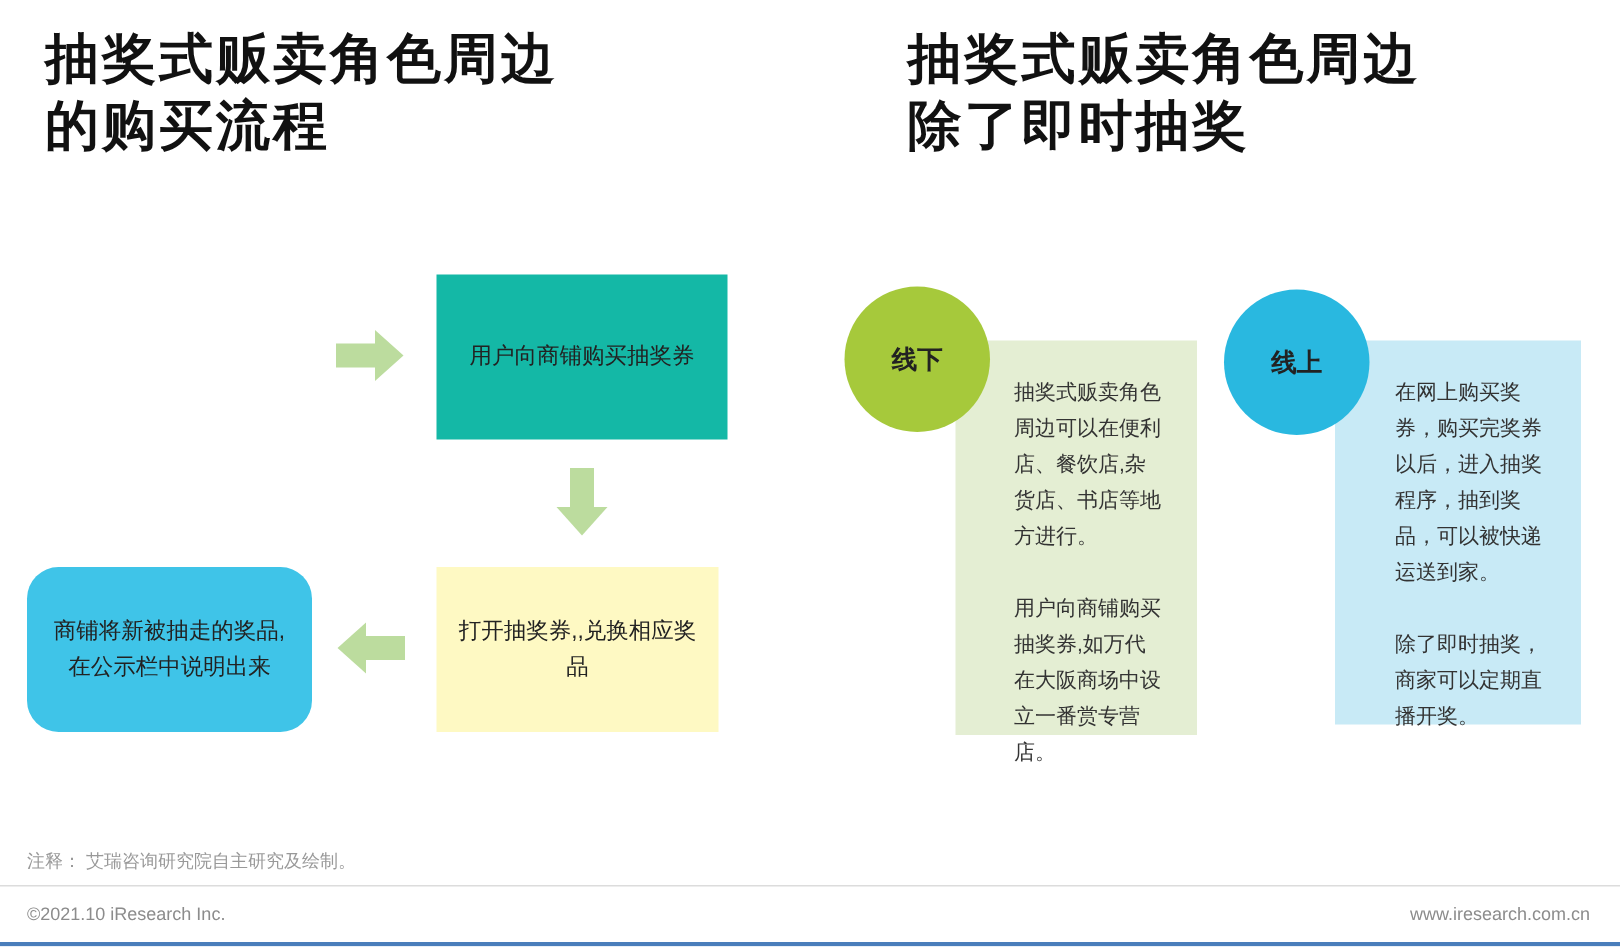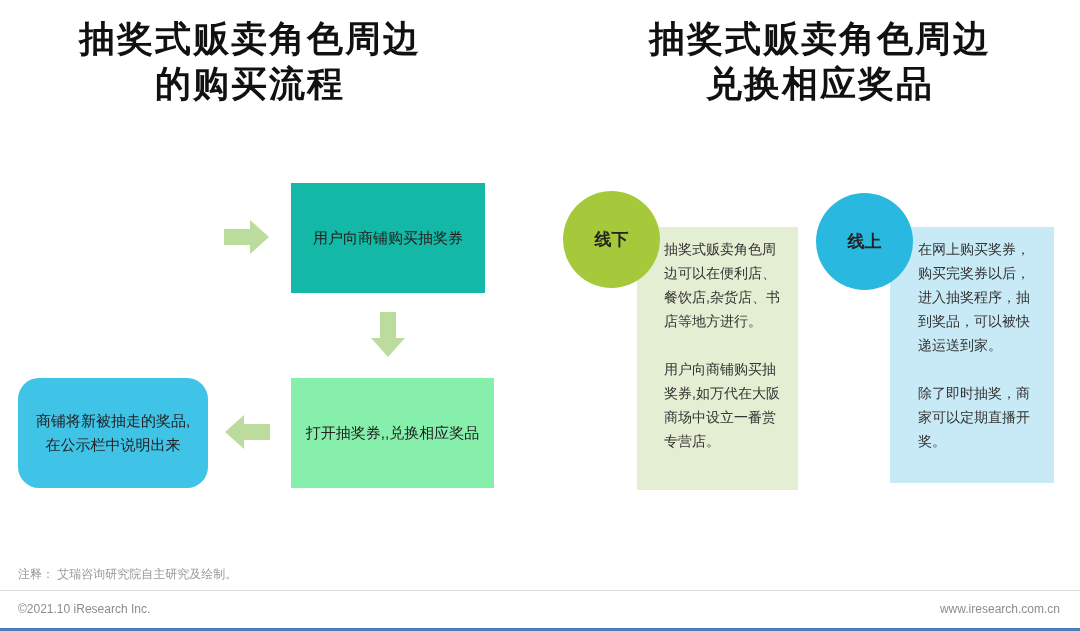--- a/index.html
+++ b/index.html
@@ -4,36 +4,36 @@
 <style>
   html, body { margin: 0; padding: 0; background: #ffffff; }
   body { font-family: "Liberation Sans", "DejaVu Sans", sans-serif; }
   #stage {
     position: relative; width: 1080px; height: 631px;
     background: #ffffff; overflow: hidden; margin: 0 auto;
   }
 
   
   .title {
-    position: absolute; text-align: center; font-weight: 700;
+    position: absolute; text-align: left; font-weight: 700;
     font-size: 36px; line-height: 45px; letter-spacing: 2px; color: #111;
   }
   #title-left  { left: 30px;  top: 16px; width: 440px; }
   #title-right { left: 605px; top: 16px; width: 430px; }
 
   
   .step {
     position: absolute; box-sizing: border-box;
     display: flex; align-items: center; justify-content: center;
     text-align: center; font-size: 15px; line-height: 24px;
     color: #222; padding: 8px 12px;
   }
   #step-1 { left: 18px;  top: 183px; width: 190px; height: 110px; background: #a6c62f; }
   #step-2 { left: 291px; top: 183px; width: 194px; height: 110px; background: #14b8a6; }
-  #step-3 { left: 291px; top: 378px; width: 203px; height: 110px; background: #86efac; }
+  #step-3 { left: 291px; top: 378px; width: 188px; height: 110px; background: #fef9c3; }
   #step-4 { left: 18px;  top: 378px; width: 190px; height: 110px; background: #3fc4e8; border-radius: 21px; }
 
   
   .arrow { position: absolute; width: 46px; height: 34px; }
   .arrow .shaft {
     position: absolute; left: 0; top: 9px; width: 26px; height: 16px;
     background: #bcdc9e;
   }
   .arrow .head {
     position: absolute; left: 26px; top: 0; width: 0; height: 0;
@@ -53,21 +53,21 @@
   #offline-badge { left: 563px; top: 191px; width: 97px; height: 97px; background: #a6c93b; }
   #online-badge  { left: 816px; top: 193px; width: 97px; height: 97px; background: #29b8e0; }
 
   
   .panel {
     position: absolute; box-sizing: border-box; z-index: 1;
     font-size: 14px; line-height: 24px; color: #333;
   }
   #offline-panel { left: 637px; top: 227px; width: 161px; height: 263px; background: #e4eed3; padding: 10px 12px 10px 27px; }
   #online-panel  { left: 890px; top: 227px; width: 164px; height: 256px; background: #c8eaf6; padding: 10px 12px 10px 28px; }
-  .panel p { margin: 0; }
+  .panel p { margin: 12px; }
   .panel p + p { margin-top: 24px; }
 
   
   #footer-note      { position: absolute; left: 18px; top: 566px; font-size: 12px; color: #999; }
   #footer-divider   { position: absolute; left: 0; top: 590px; width: 1080px; height: 1px; background: #dcdcdc; }
   #footer-copyright { position: absolute; left: 18px; top: 602px; font-size: 12px; color: #8c8c8c; text-align: right; }
   #footer-website   { position: absolute; right: 20px; top: 602px; font-size: 12px; color: #8c8c8c; }
   #bottom-bar       { position: absolute; left: 0; bottom: 0; width: 1080px; height: 3px; background: #4a7ebb; }
 </style>
 </head>
@@ -75,21 +75,21 @@
 
 <div id="stage">
 
   <div class="title" id="title-left">
     <div>抽奖式贩卖角色周边</div>
     <div>的购买流程</div>
   </div>
 
   <div class="title" id="title-right">
     <div>抽奖式贩卖角色周边</div>
-    <div>兑换相应奖品</div>
+    <div>除了即时抽奖</div>
   </div>
 
   <div class="step" id="step-2">
     <span>用户向商铺购买抽奖券</span>
   </div>
   <div class="step" id="step-3">
     <span>打开抽奖券,,兑换相应奖品</span>
   </div>
   <div class="step" id="step-4">
     <span>商铺将新被抽走的奖品,在公示栏中说明出来</span>

